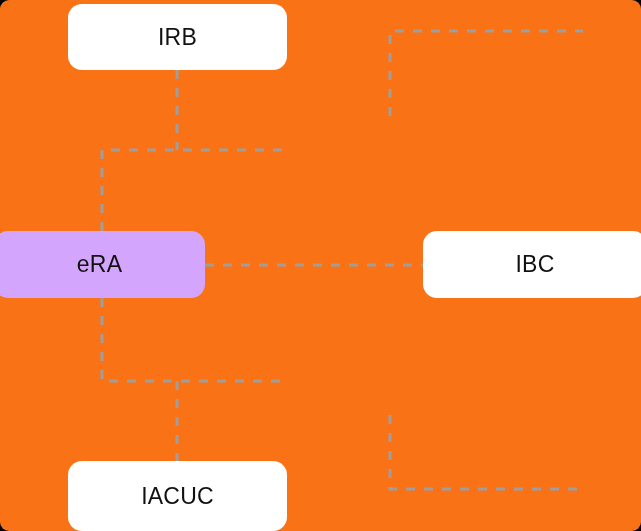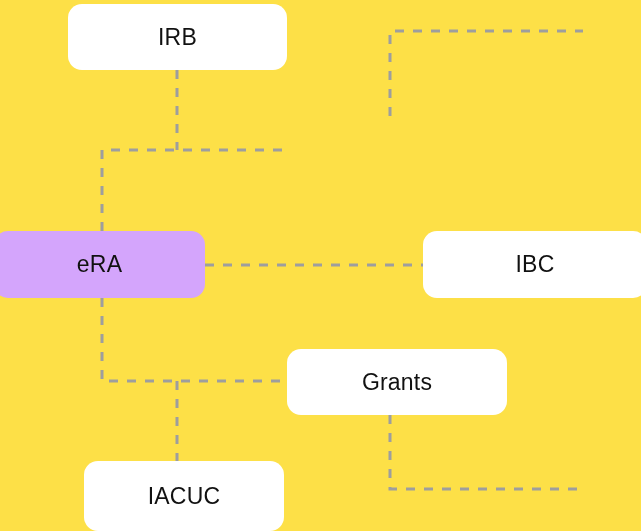--- a/index.html
+++ b/index.html
@@ -46,21 +46,21 @@
     background: #d4a5fc;
   }
   .node-label {
     pointer-events: none;
     white-space: nowrap;
   }
 </style>
 </head>
 <body>
 
-<div id="diagram-canvas" style="background: #fde047;">
+<div id="diagram-canvas" style="background: #f97316; border-radius: 9px;">
 
   <svg id="edge-layer" viewBox="0 0 641 531" width="641" height="531" xmlns="http://www.w3.org/2000/svg">
     <g fill="none" stroke="#9e9e9e" stroke-width="3" stroke-dasharray="9 9" stroke-linecap="butt" stroke-linejoin="miter">
       <polyline points="102,231 102,150 287,150"></polyline>
       <polyline points="177,70 177,150"></polyline>
       <polyline points="205,265 423,265"></polyline>
       <polyline points="102,298 102,381 287,381"></polyline>
       <polyline points="177,381 177,461"></polyline>
       <polyline points="390,116 390,31 583,31"></polyline>
       <polyline points="390,415 390,489 583,489"></polyline>
@@ -73,21 +73,18 @@
 
 
   <div class="node highlight" id="node-era" style="left: -6px; top: 231px; width: 211px; height: 67px; background: rgb(212, 165, 252); color: rgb(17, 17, 17);">
     <span class="node-label">eRA</span>
   </div>
 
   <div class="node" id="node-ibc" style="left: 423px; top: 231px; width: 224px; height: 67px; background: rgb(255, 255, 255); color: rgb(17, 17, 17);">
     <span class="node-label">IBC</span>
   </div>
 
-  <div class="node" id="node-grants" style="left: 287px; top: 349px; width: 220px; height: 66px; background: rgb(255, 255, 255); color: rgb(17, 17, 17);">
-    <span class="node-label">Grants</span>
-  </div>
 
-  <div class="node" id="node-iacuc" style="left: 84px; top: 461px; width: 200px; height: 70px; background: rgb(255, 255, 255); color: rgb(17, 17, 17);">
+  <div class="node" id="node-iacuc" style="left: 68px; top: 461px; width: 219px; height: 70px; background: rgb(255, 255, 255); color: rgb(17, 17, 17);">
     <span class="node-label">IACUC</span>
   </div>
 
 </div>
 
 </body></html>

